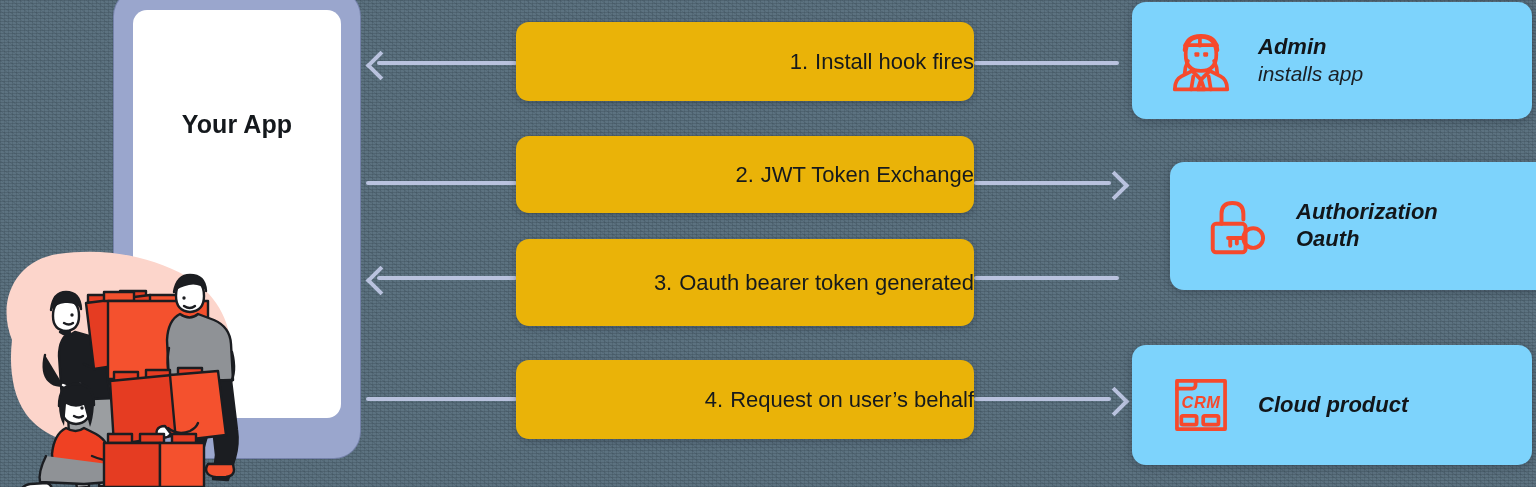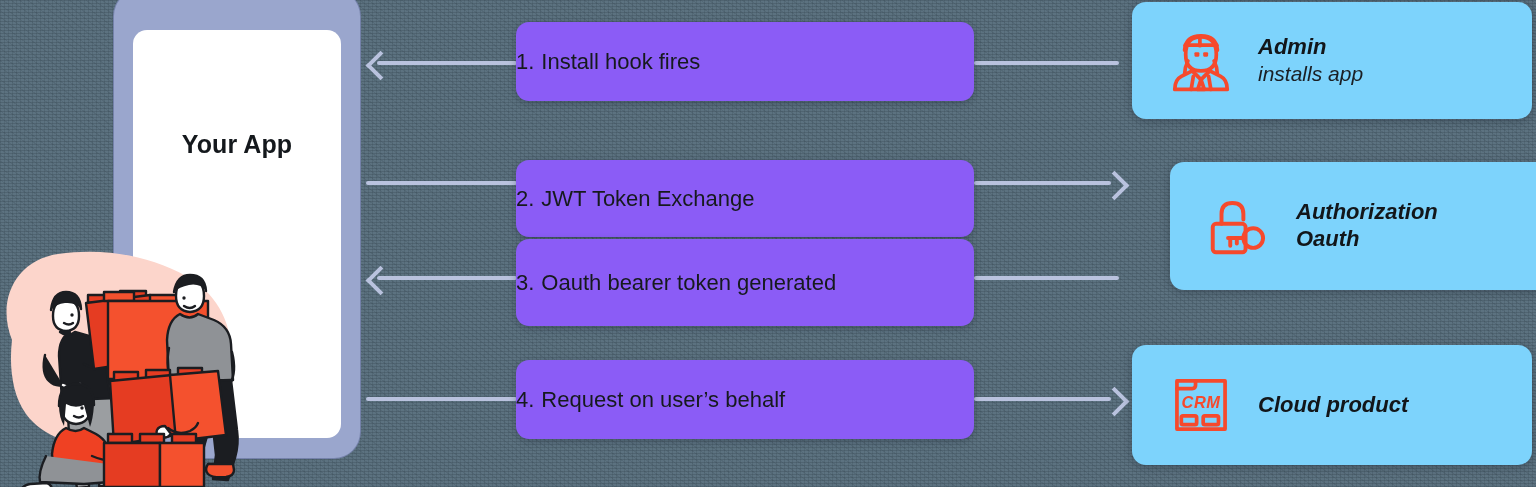--- a/index.html
+++ b/index.html
@@ -33,21 +33,21 @@
     position: absolute;
     left: 114px; top: -10px;
     width: 246px; height: 468px;
     background: #9aa6cd;
     border-radius: 26px;
     box-shadow: 0 0 0 1px rgba(120,132,175,.9);
     z-index: 3;
   }
   #phone-screen {
     position: absolute;
-    left: 19px; top: 40px;
+    left: 19px; top: 20px;
     width: 208px; height: 408px;
     background: #ffffff;
     border-radius: 14px;
   }
   #app-title {
     position: absolute;
     top: 100px; left: 0; right: 0;
     text-align: center;
     font-size: 25px;
     font-weight: 700;
@@ -79,26 +79,26 @@
     border-left: 4px solid #b9c2de;
   }
   .head.left  { transform: rotate(-45deg); }
   .head.right { transform: rotate(135deg); }
 
   
   .step {
     position: absolute;
     left: 516px;
     width: 458px;
-    background: #8b5cf6;
+    background: #eab308;
     border-radius: 13px;
     box-shadow: 0 2px 7px rgba(18,28,40,.30);
     display: flex;
     align-items: center;
-    justify-content: flex-start;
+    justify-content: flex-end;
     z-index: 4;
   }
   .step-label {
     font-size: 22px;
     color: #161a1d;
     white-space: nowrap;
   }
   .step-num { margin-right: 7px; }
 
   
@@ -241,21 +241,21 @@
       </g>
     </g>
   </svg>
 
   <div class="step" style="top:22px; height:79px;">
     <span class="step-label">
       <span class="step-num">1.</span><span>Install hook fires</span>
     </span>
   </div>
 
-  <div class="step" style="top:160px; height:77px;">
+  <div class="step" style="top:136px; height:77px;">
     <span class="step-label">
       <span class="step-num">2.</span><span>JWT Token Exchange</span>
     </span>
   </div>
 
   <div class="step" style="top:239px; height:87px;">
     <span class="step-label">
       <span class="step-num">3.</span><span>Oauth bearer token generated</span>
     </span>
   </div>

